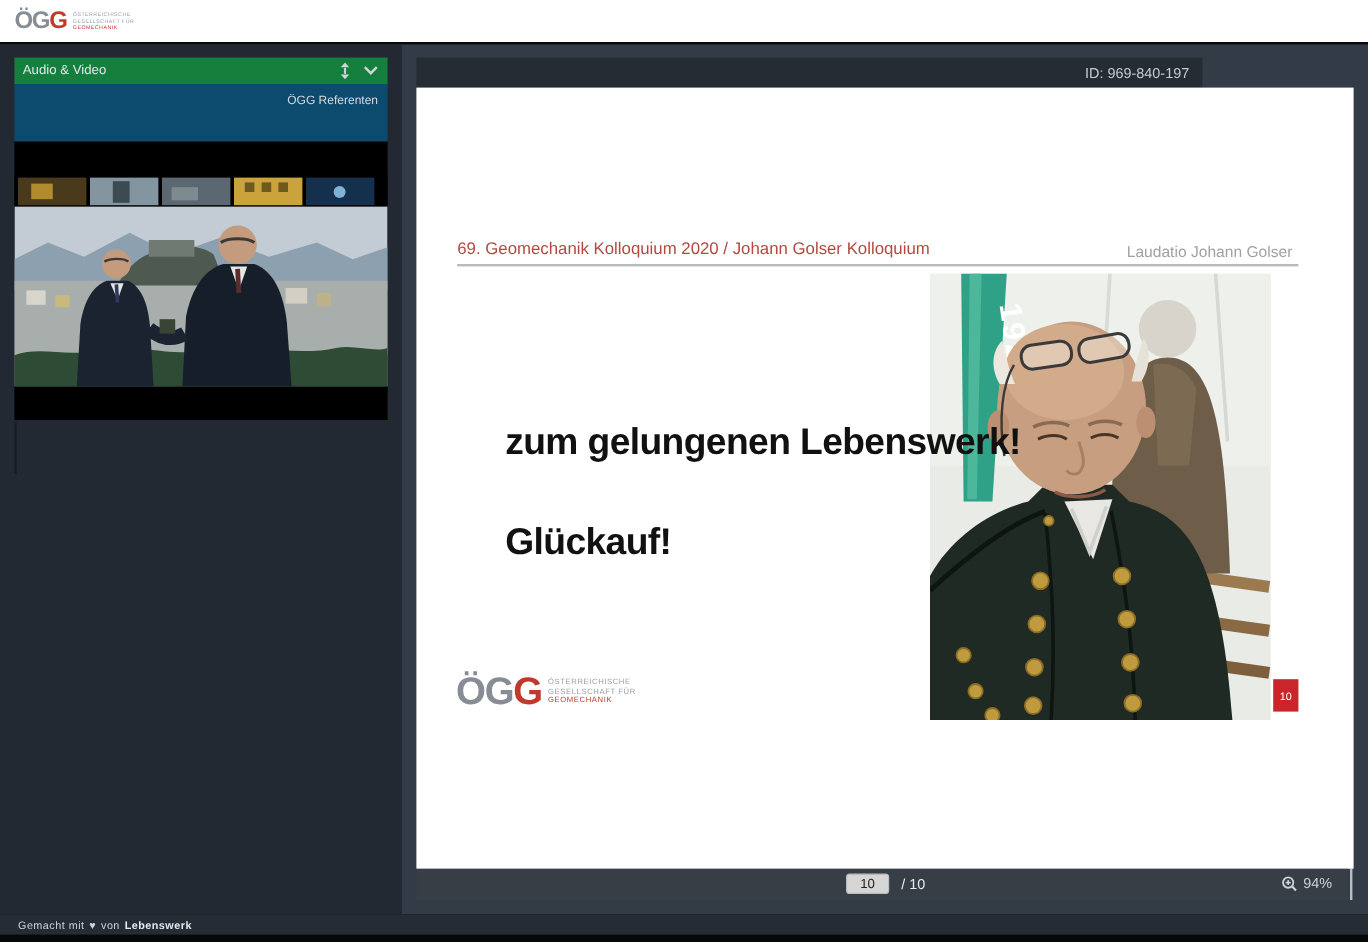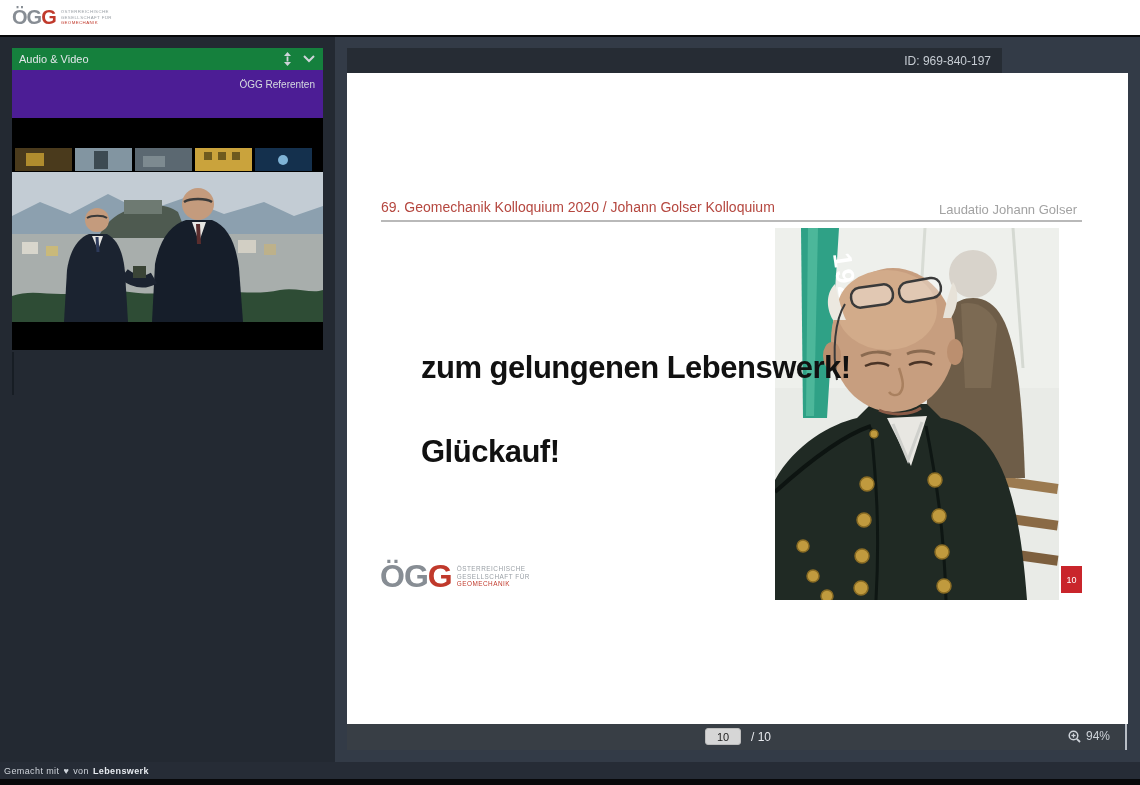--- a/index.html
+++ b/index.html
@@ -22,21 +22,21 @@
 
   
   #workspace { left:0; top:37px; width:1140px; height:725px; background:#333b47; }
   #left-col { left:0; top:37px; width:335px; height:725px; background:#232932; }
 
   
   #av-header { left:12px; top:48px; width:311px; height:22px; background:#15803d;
                display:flex; align-items:center; color:#e2e6ea; font-size:11px; }
   #av-header .title { padding-left:7px; flex:1; }
   .hdr-ic { width:22px; height:16px; display:flex; align-items:center; justify-content:center; cursor:pointer; }
-  #cam-strip { left:12px; top:70px; width:311px; height:48px; background:#4c1d95; }
+  #cam-strip { left:12px; top:70px; width:311px; height:48px; background:#0c4a6e; }
   #cam-label { position:absolute; right:8px; top:9px; color:#d6dbe0; font-size:10px; }
   #video-box { left:12px; top:118px; width:311px; height:232px; background:#000; }
   #video-frame { position:absolute; left:0; top:28px; width:311px; height:176px; }
   #resize-line { left:12px; top:352px; width:2px; height:43px; background:#171d24; }
 
   
   #id-bar { left:347px; top:48px; width:655px; height:25px; background:#262c34;
             display:flex; align-items:center; justify-content:flex-end; }
   #id-bar span { color:#c6ccd3; font-size:12px; padding-right:11px; }
   #slide { left:347px; top:73px; width:781px; height:651px; background:#ffffff; }
@@ -66,21 +66,21 @@
                 text-align:center; font-size:11px; color:#222;
                 font-family:"Liberation Sans", sans-serif; }
   #page-total { position:absolute; left:404px; top:6px; color:#e8eaee; font-size:12px; }
   #zoom-ctl { position:absolute; right:14px; top:5px; display:flex; align-items:center;
               gap:5px; color:#ced3d9; font-size:12px; cursor:pointer; }
   #scroll-thumb { left:1125px; top:724px; width:2px; height:26px; background:#b9bec5; }
 
   
   #footer { left:0; top:762px; width:1140px; height:17px; background:#262c36;
             display:flex; align-items:center; }
-  #footer .ftxt { padding-left:4px; color:#ced3da; font-size:9px; letter-spacing:.4px; display:flex; gap:4px; align-items:center; }
+  #footer .ftxt { padding-left:15px; color:#ced3da; font-size:9px; letter-spacing:.4px; display:flex; gap:4px; align-items:center; }
   #footer b { font-weight:bold; color:#e6eaef; }
   #bottom-black { left:0; top:779px; width:1140px; height:6px; background:#07080a; }
 </style>
 </head>
 <body>
 
 <div class="abs" id="topbar">
   <div class="ogg-logo">
     <div class="ogg-big"><span class="g1">ÖG</span><span class="g2">G</span></div>
     <div class="ogg-lines">

